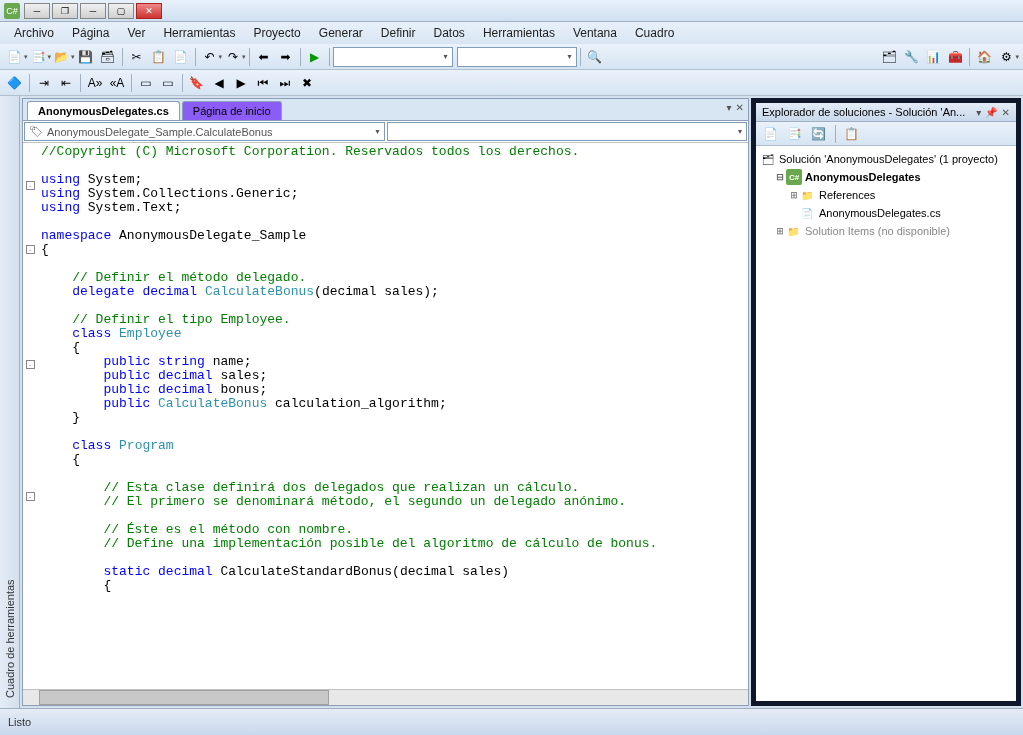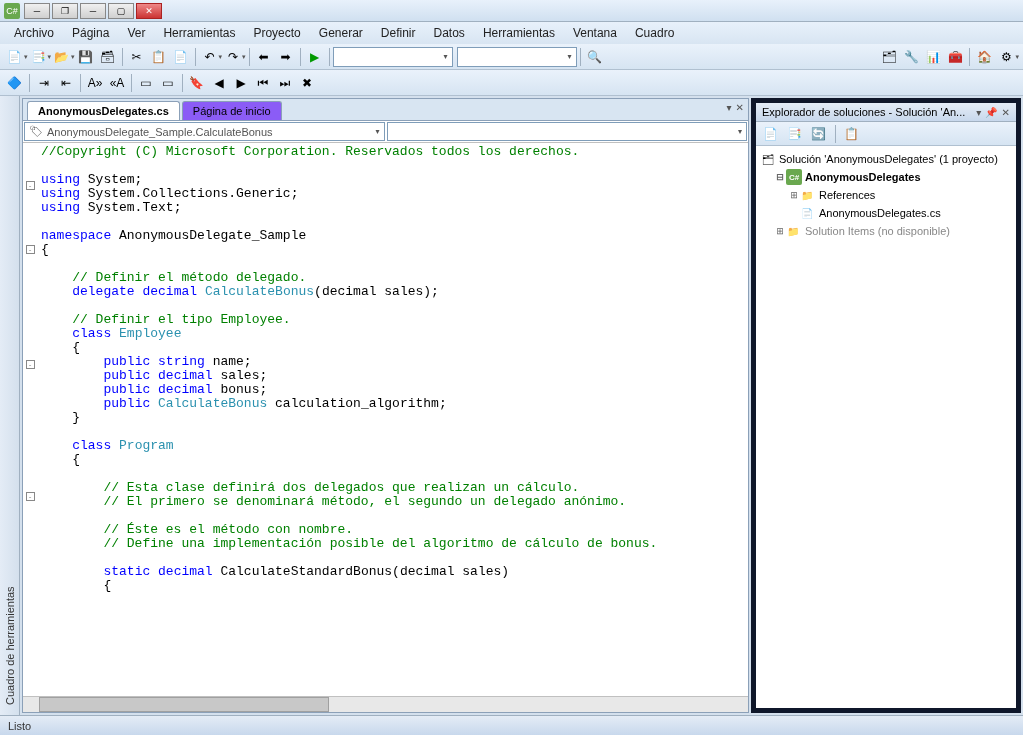--- a/index.html
+++ b/index.html
@@ -46,21 +46,21 @@
 .panel-title .text { flex: 1; overflow: hidden; text-overflow: ellipsis; white-space: nowrap; }
 .panel-title .ctrl { font-size: 10px; color: #555; margin-left: 4px; cursor: pointer; }
 .panel-toolbar { height: 24px; background: linear-gradient(#eaf2fb, #d6e4f2); display: flex; align-items: center; padding: 0 4px; border-bottom: 1px solid #b0c0d0; gap: 2px; }
 .tree { flex: 1; padding: 4px; font-size: 11px; overflow: auto; }
 .tree-node { display: flex; align-items: center; padding: 1px 0; cursor: pointer; white-space: nowrap; }
 .tree-node .exp { width: 12px; text-align: center; color: #666; font-size: 9px; }
 .tree-node .icon { width: 16px; height: 16px; margin-right: 3px; display: flex; align-items: center; justify-content: center; font-size: 10px; }
 .tree-node.bold { font-weight: bold; }
 .indent-1 { padding-left: 14px; }
 .indent-2 { padding-left: 28px; }
-.statusbar { height: 20px; background: linear-gradient(#e4ecf6, #c8d8ec); display: flex; align-items: center; padding: 0 8px; font-size: 11px; color: #333; border-top: 1px solid #a0b0c0; }
+.statusbar { height: 27px; background: linear-gradient(#e4ecf6, #c8d8ec); display: flex; align-items: center; padding: 0 8px; font-size: 11px; color: #333; border-top: 1px solid #a0b0c0; }
 .statusbar .seg { margin-right: 40px; }
 .statusbar .right { margin-left: auto; display: flex; gap: 60px; }
 </style>
 </head>
 <body>
 
 <div class="titlebar">
   <div class="app-icon">C#</div>
   <div class="win-btns">
     <div class="win-btn">─</div>

